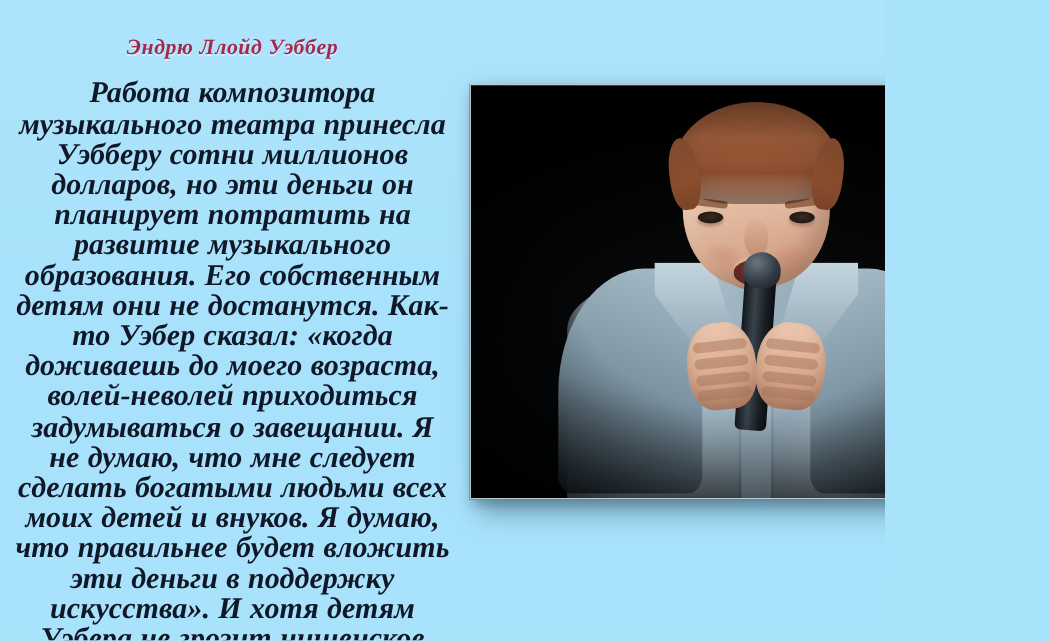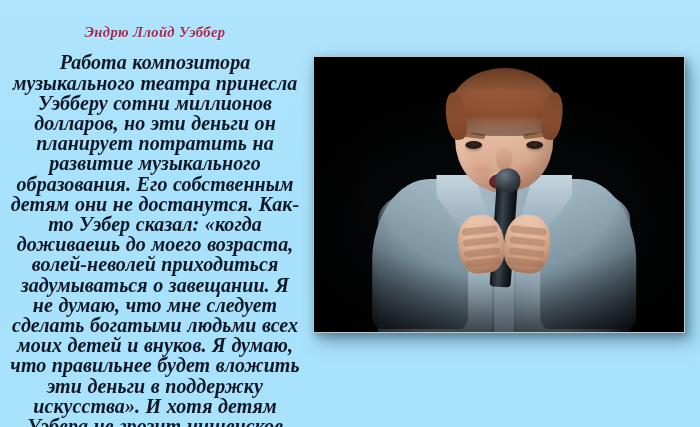--- a/index.html
+++ b/index.html
@@ -10,21 +10,21 @@
   body {
     width: 700px;
     height: 427px;
     overflow: hidden;
     background: #a9e2fb;
     font-family: "Liberation Serif", "DejaVu Serif", serif;
   }
 
   .page {
     position: relative;
-    width: 700px;
+    width: 590px;
     height: 427px;
     background: linear-gradient(180deg, #aee4fc 0%, #a7e1fb 55%, #a9e2fb 100%);
     overflow: hidden;
   }
 
   
   .text-column {
     position: absolute;
     left: 4px;
     top: 24px;

